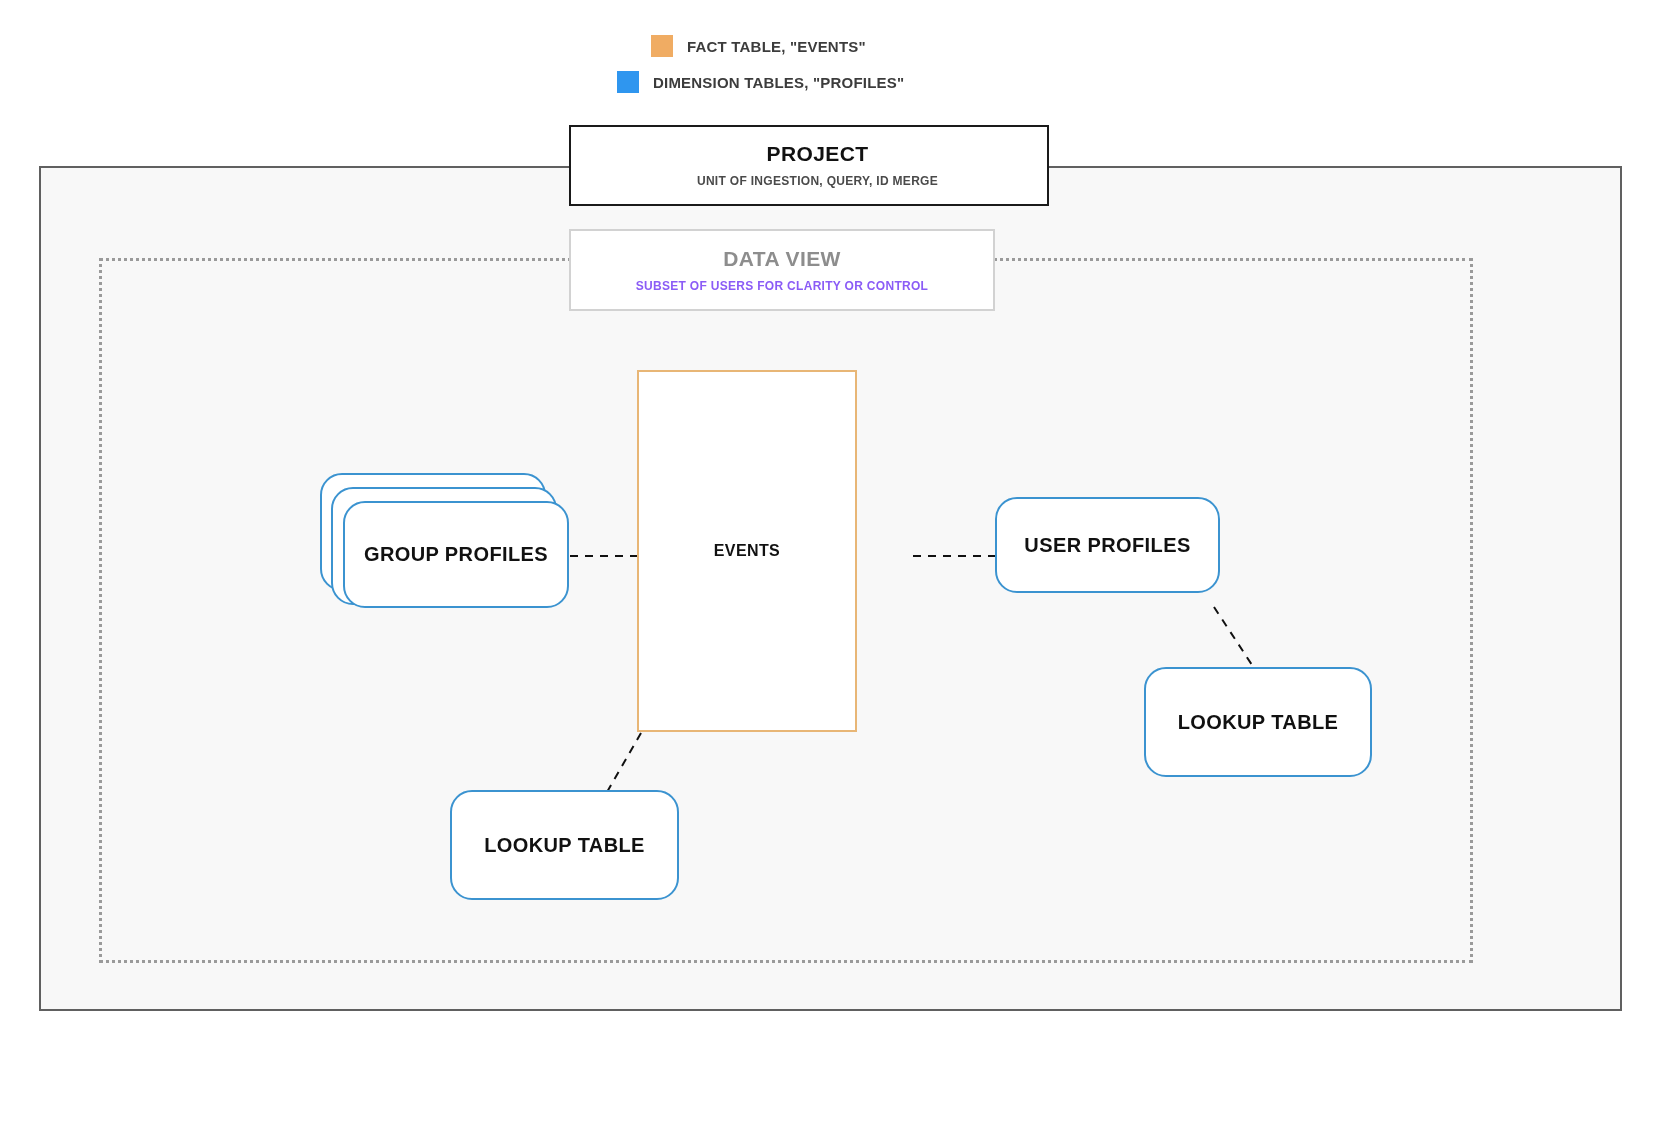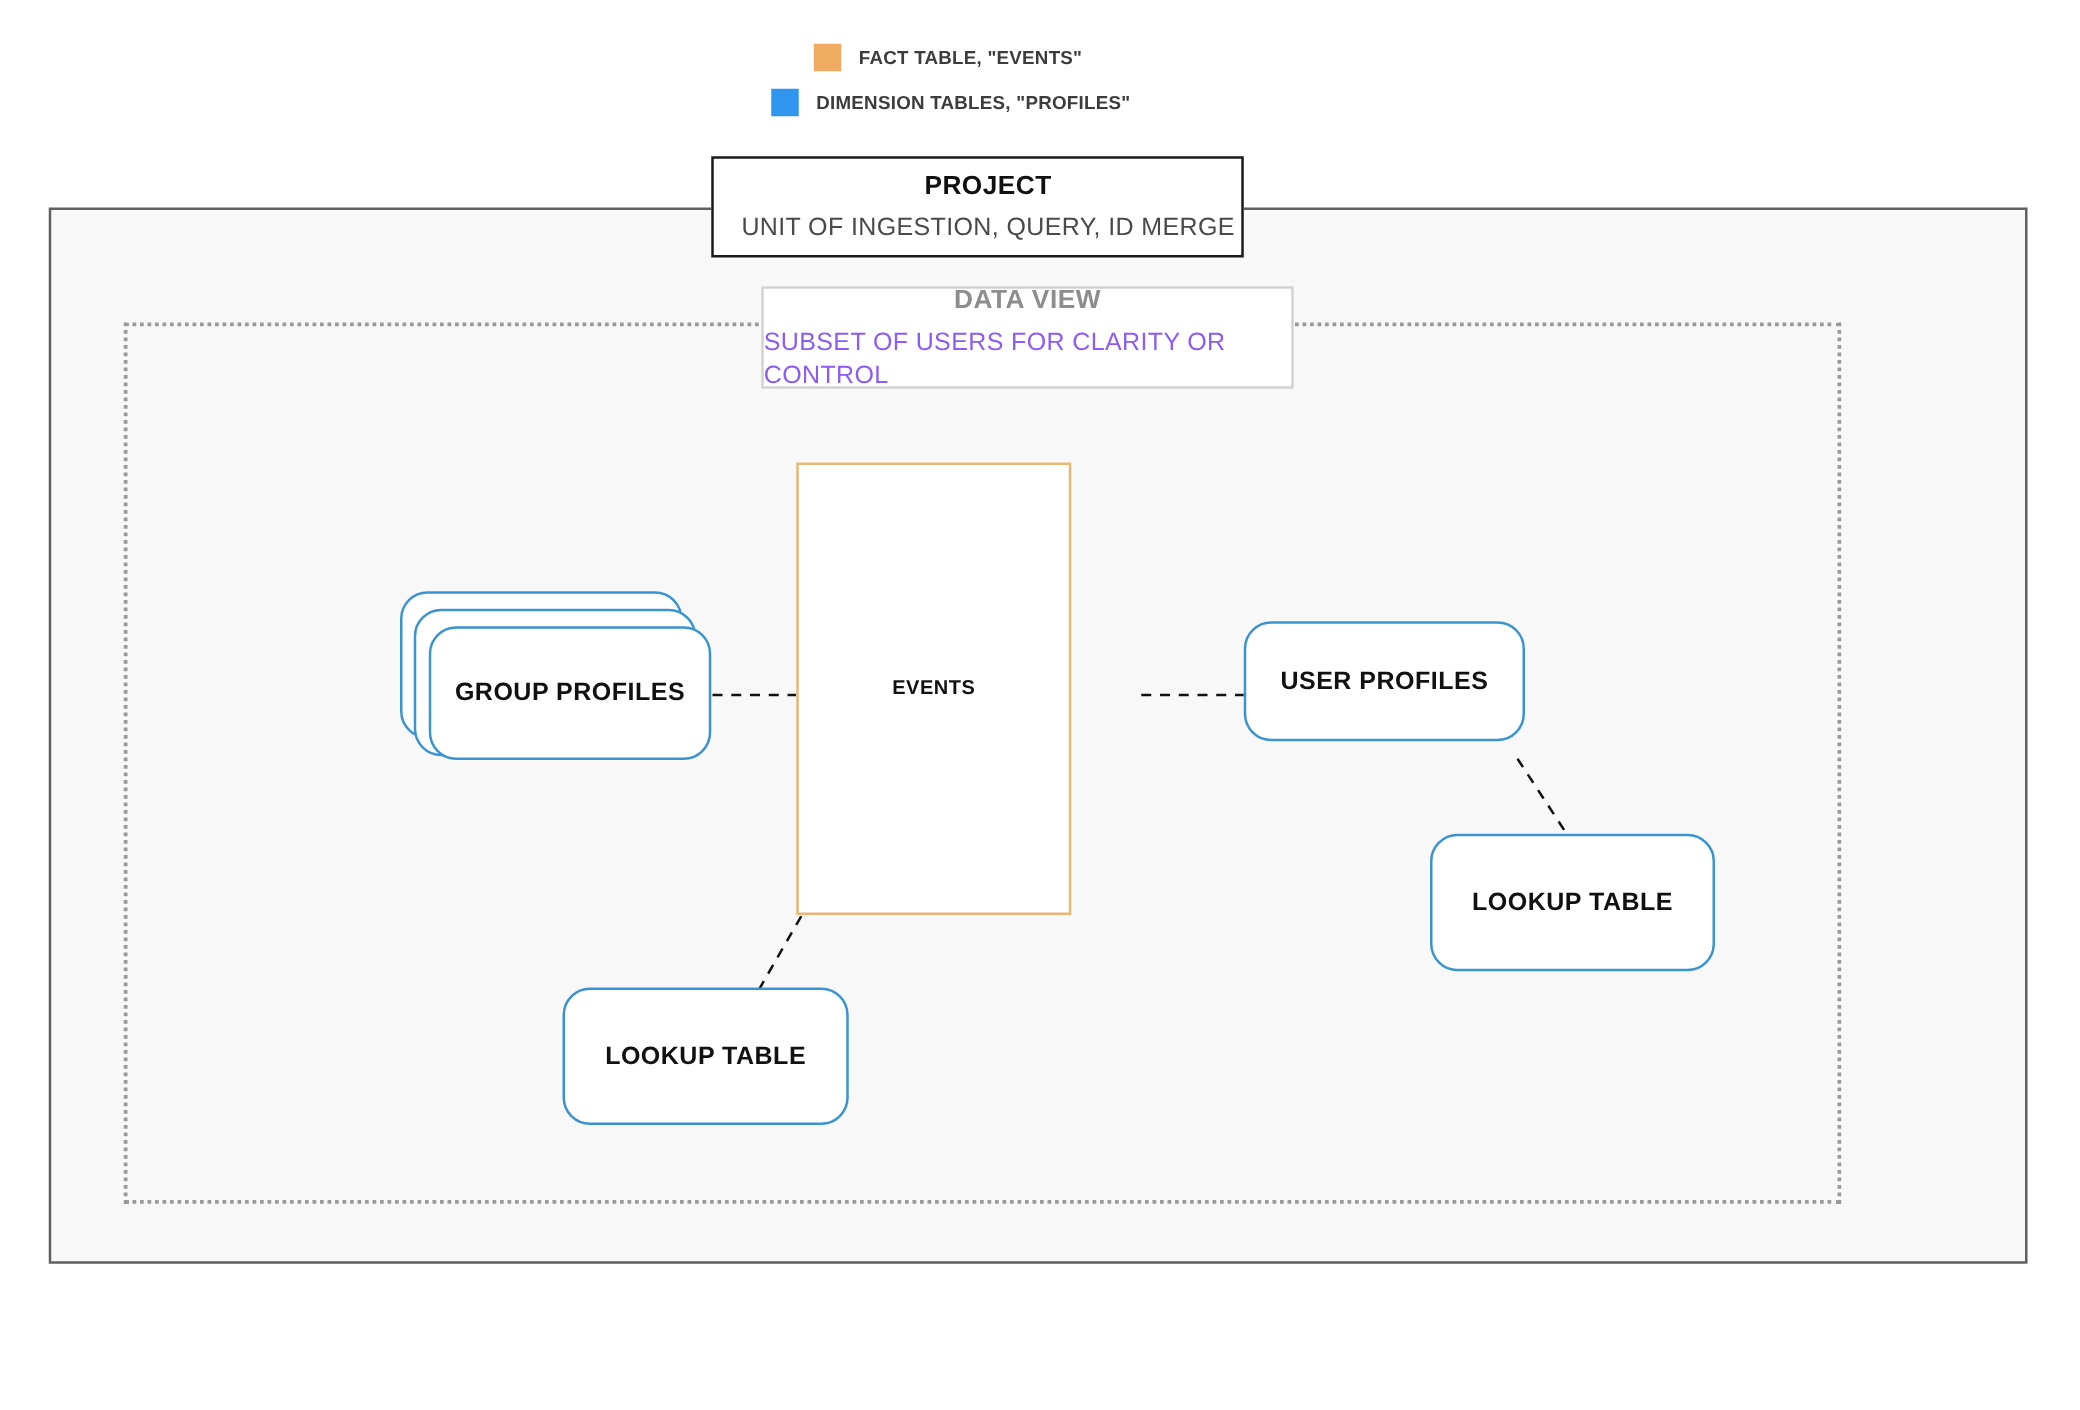--- a/index.html
+++ b/index.html
@@ -72,45 +72,44 @@
     align-items: center;
     justify-content: center;
   }
   .header-card .title {
     font-size: 21px;
     font-weight: bold;
     letter-spacing: 0.4px;
     line-height: 1.25;
   }
   .header-card .subtitle {
-    font-size: 20px;
-    font-weight: normal;
+    font-size: 12px;
+    font-weight: bold;
     letter-spacing: 0.3px;
     line-height: 1.3;
     margin-top: 7px;
   }
 
   .project-card {
     left: 569px;
     top: 125px;
-    width: 426px;
+    width: 480px;
     height: 81px;
     border: 2px solid #1a1a1a;
     padding-left: 17px;
   }
   .project-card .title { color: #111111; }
   .project-card .subtitle { color: #4a4a4a; }
 
   .dataview-card {
     left: 569px;
     top: 229px;
     width: 426px;
     height: 82px;
     border: 2px solid #d2d2d2;
-    margin-left: 40px;
   }
   .dataview-card .title { color: #8d8d8d; }
   .dataview-card .subtitle { color: #8b5cf6; }
 
   
   .events-box {
     position: absolute;
     left: 637px;
     top: 370px;
     width: 220px;

